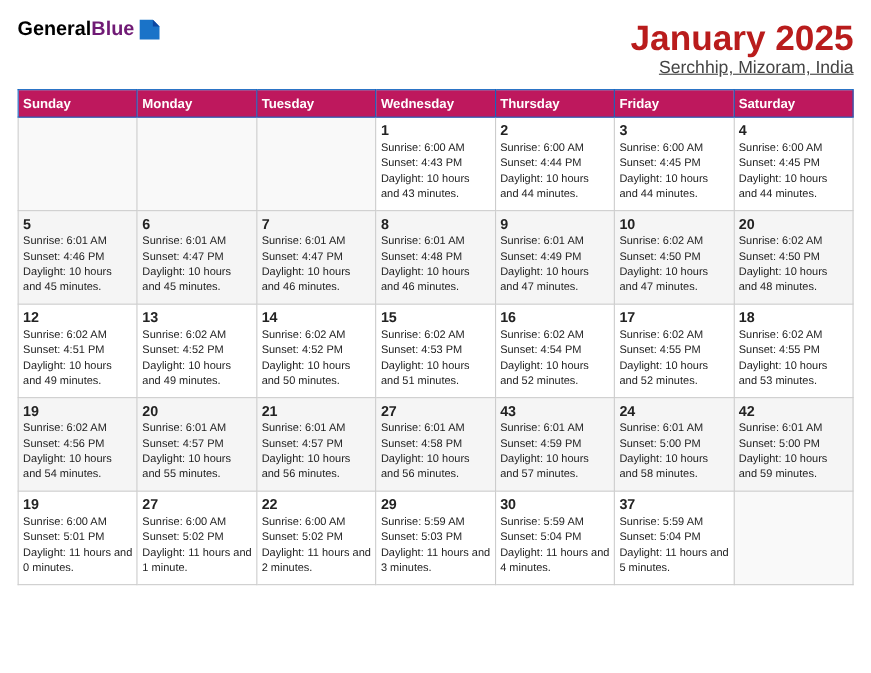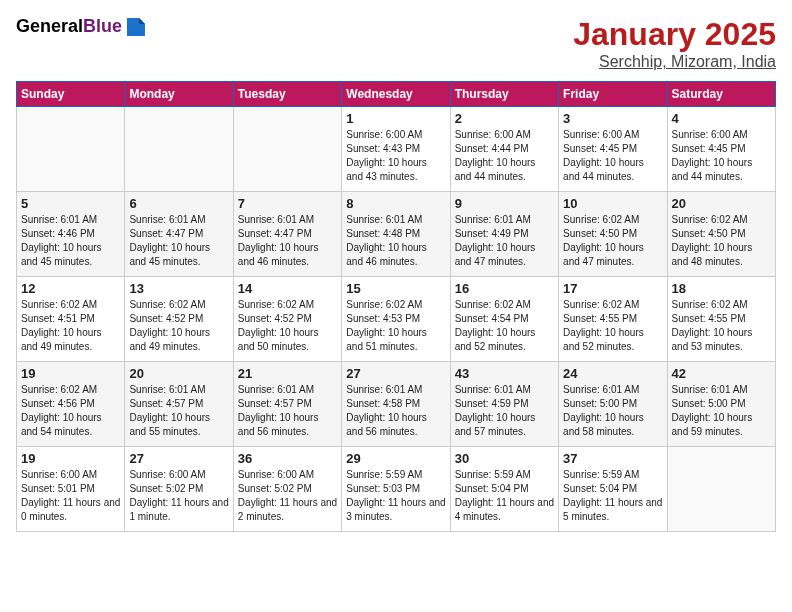--- a/index.html
+++ b/index.html
@@ -269,21 +269,21 @@
 Sunset: 5:01 PM
 Daylight: 11 hours and 0 minutes.</div>
         </td>
         <td>
           <div class="day-num">27</div>
           <div class="day-info" style="white-space: pre-line;">Sunrise: 6:00 AM
 Sunset: 5:02 PM
 Daylight: 11 hours and 1 minute.</div>
         </td>
         <td>
-          <div class="day-num">36</div>
+          <div class="day-num">22</div>
           <div class="day-info" style="white-space: pre-line;">Sunrise: 6:00 AM
 Sunset: 5:02 PM
 Daylight: 11 hours and 2 minutes.</div>
         </td>
         <td>
           <div class="day-num">29</div>
           <div class="day-info" style="white-space: pre-line;">Sunrise: 5:59 AM
 Sunset: 5:03 PM
 Daylight: 11 hours and 3 minutes.</div>
         </td>

